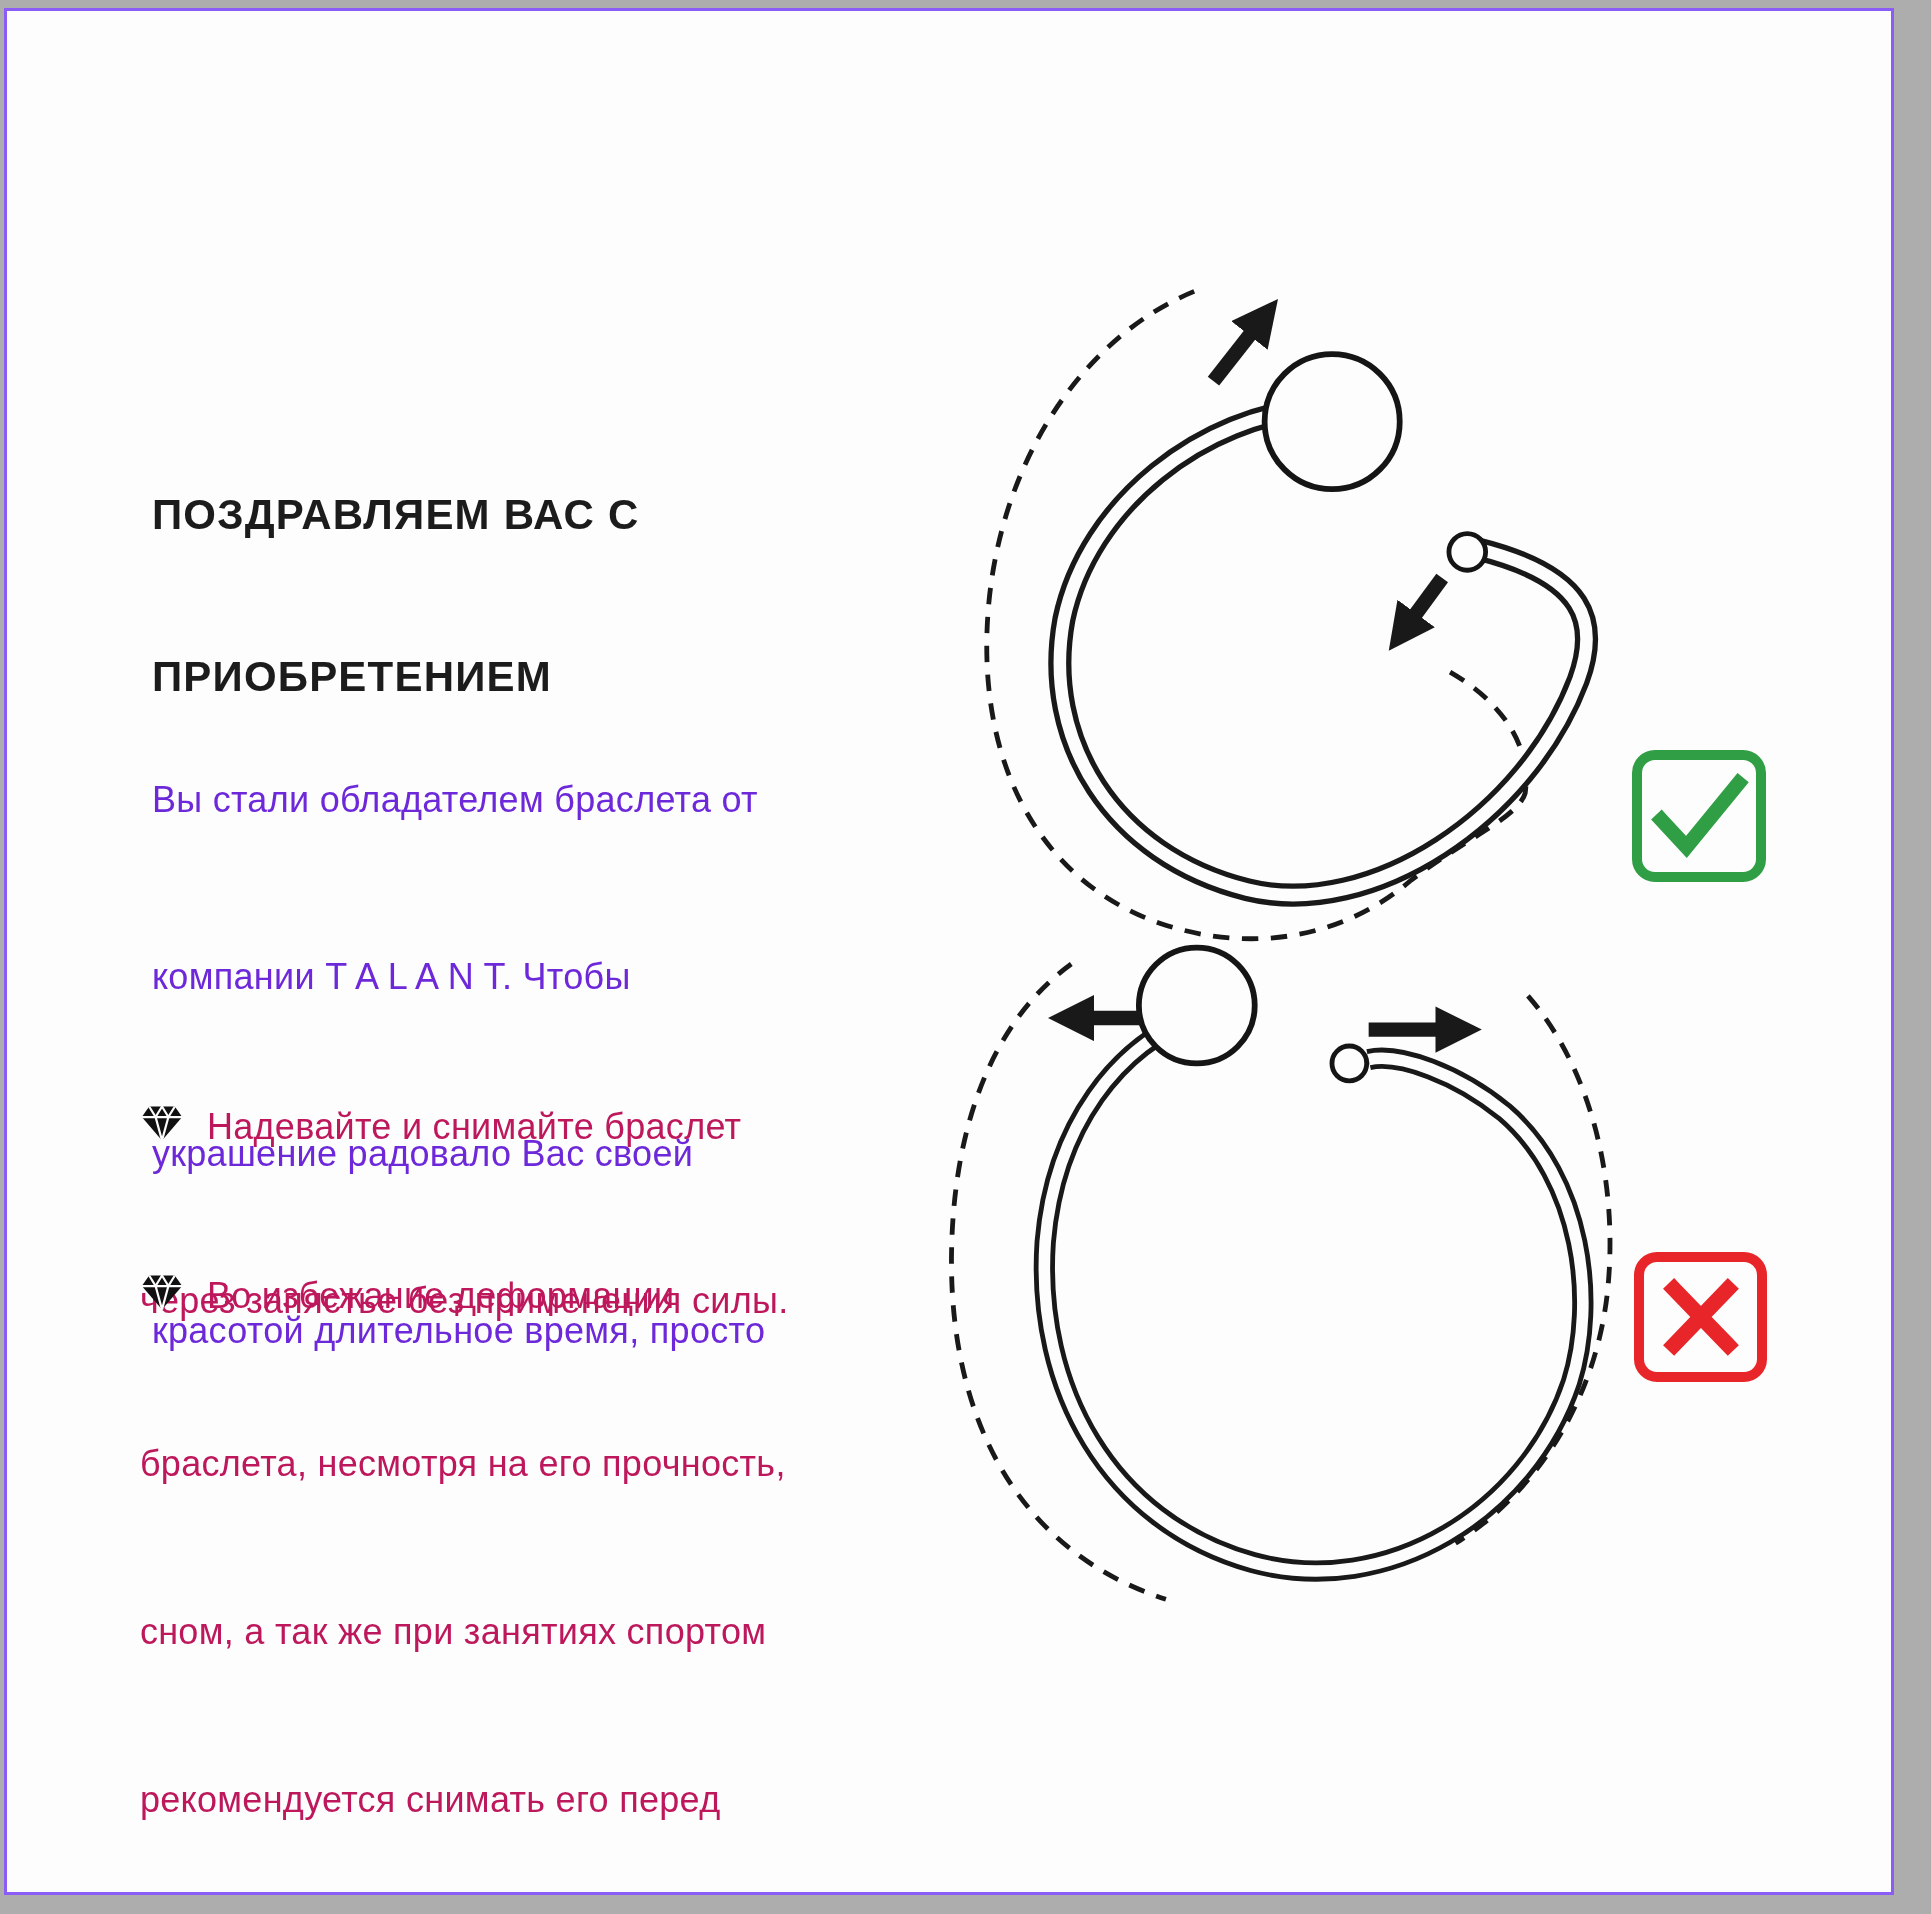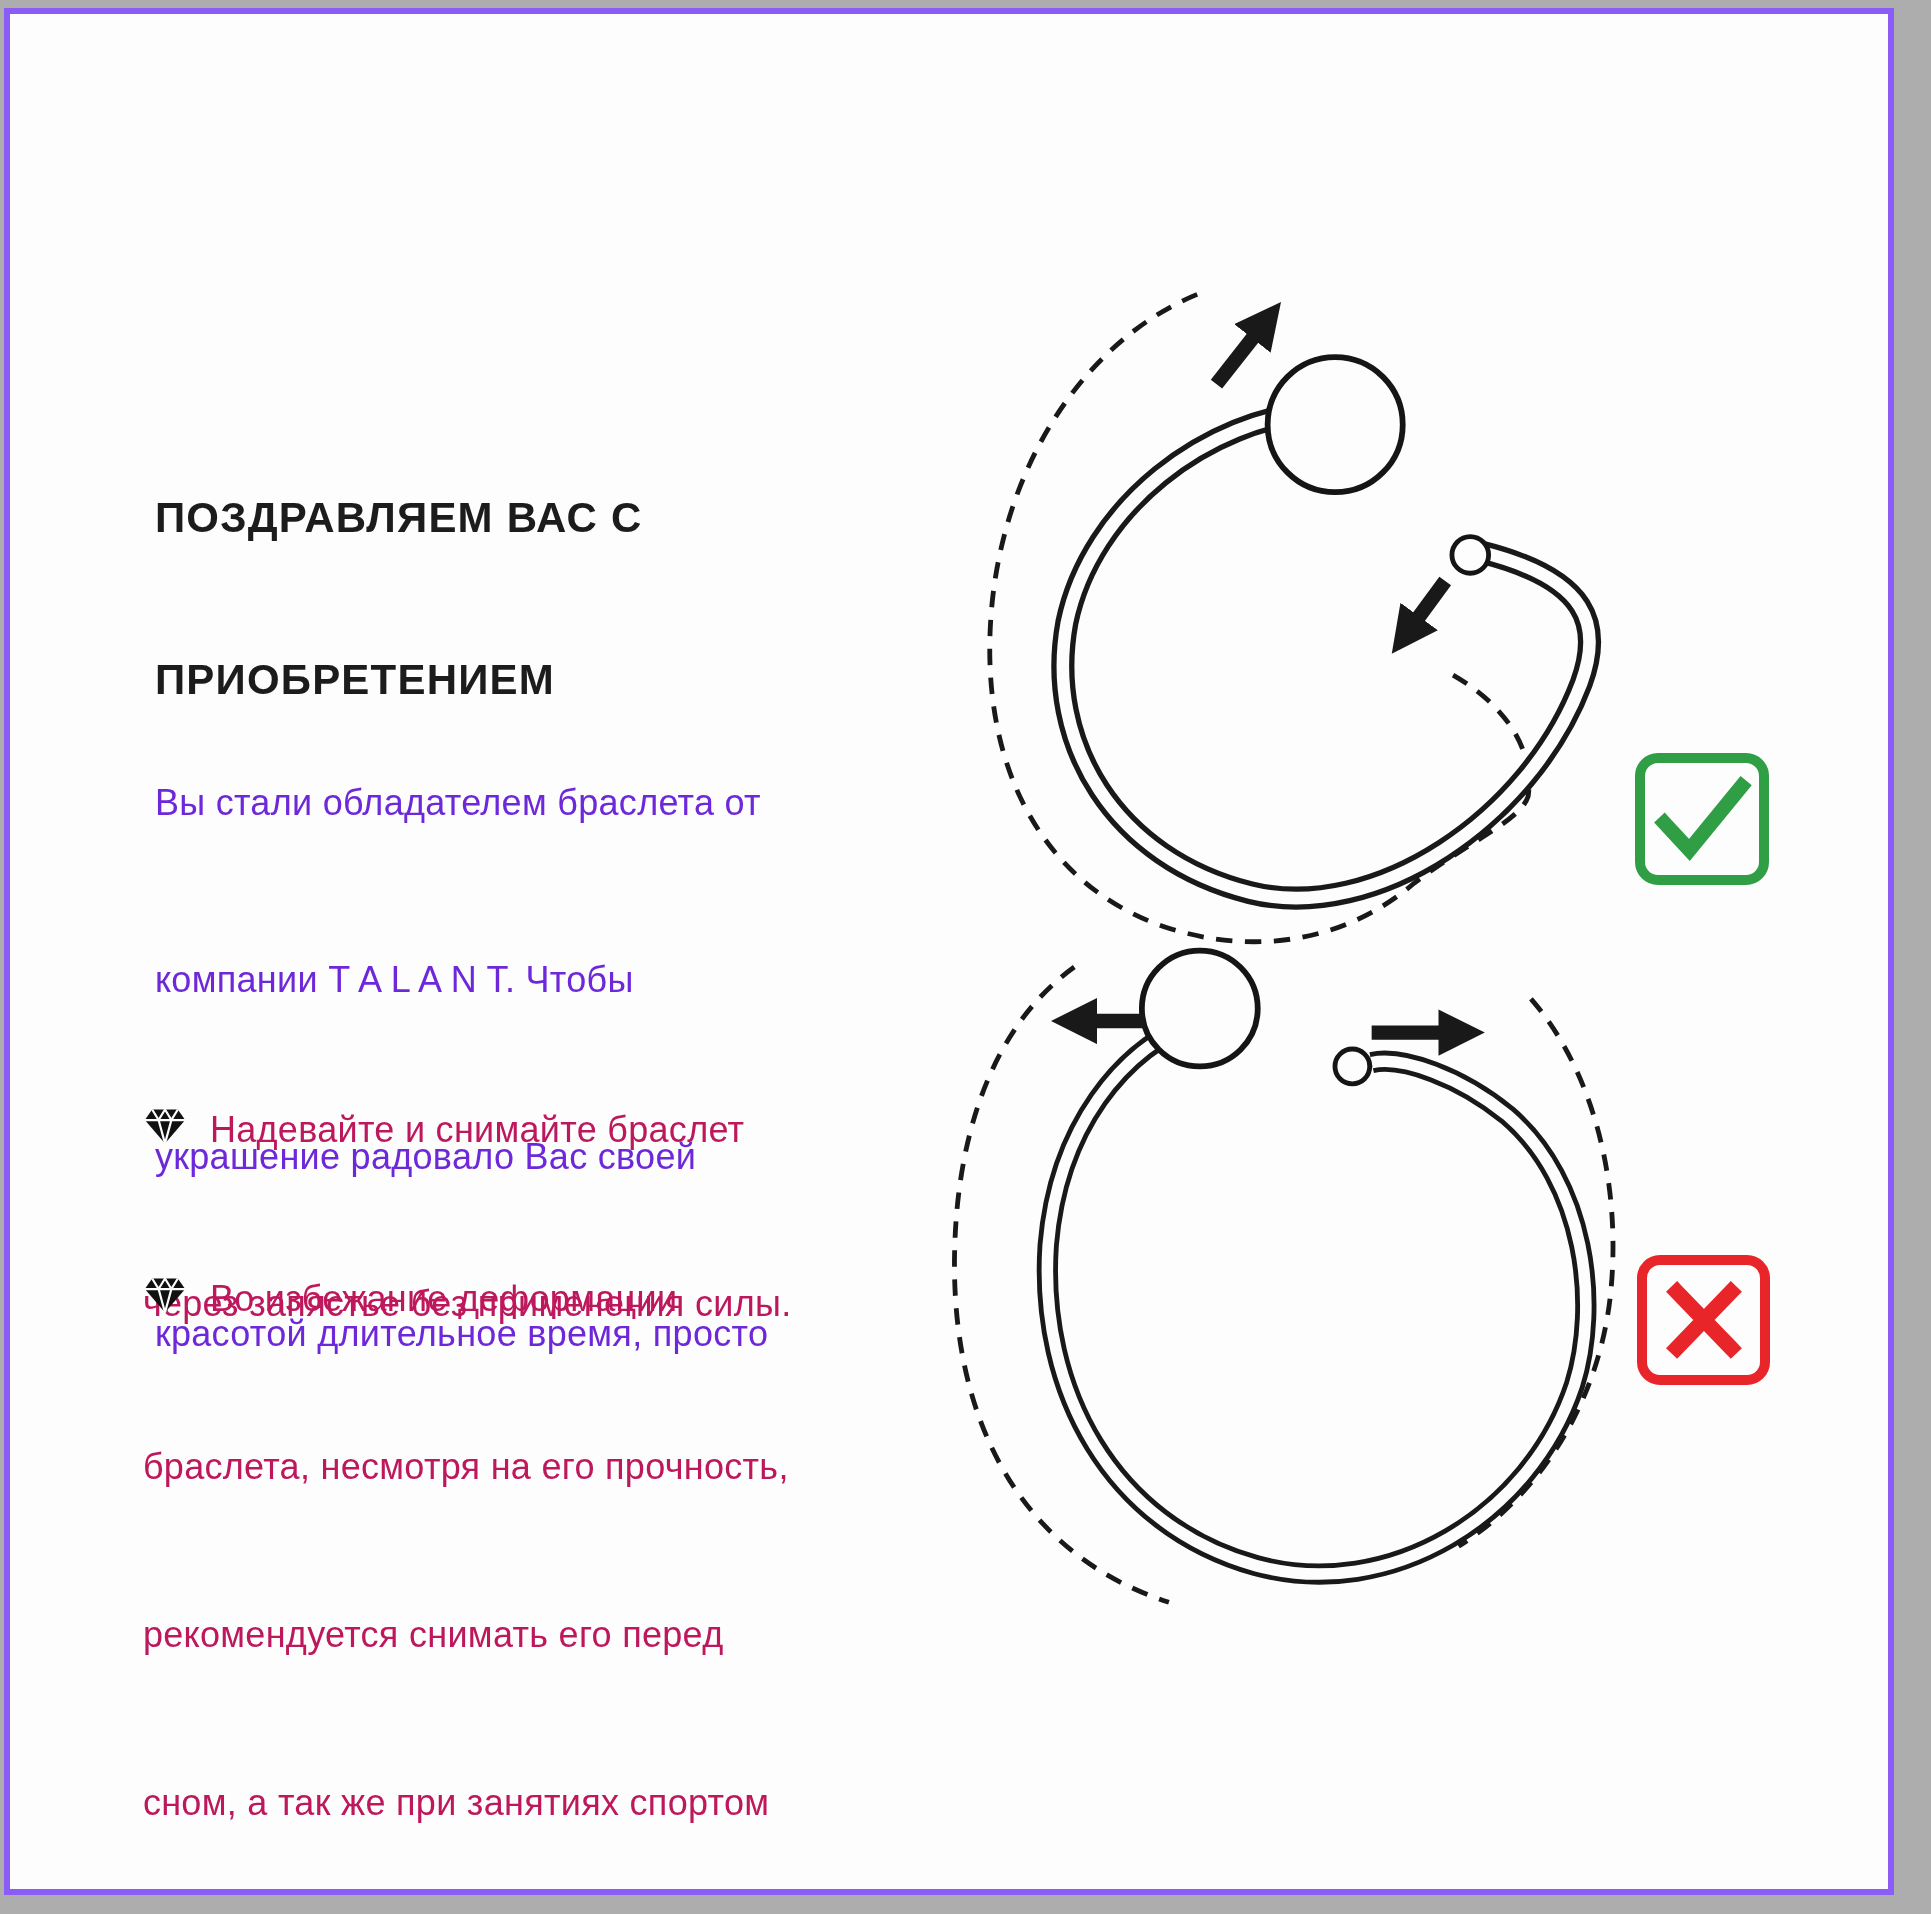--- a/index.html
+++ b/index.html
@@ -1,19 +1,19 @@
 <!DOCTYPE html>
 <html style="--ok: #2f9e44; --no: #e8262a;"><head>
 <meta charset="utf-8">
 <style>
   html,body{margin:0;padding:0;background:#adadad;}
   .stage{position:relative;width:1931px;height:1915px;background:#adadad;overflow:hidden;
          font-family:"Liberation Sans", sans-serif;}
   .paper{position:absolute;left:3.9px;top:7.7px;width:1890px;height:1887px;
-         background:#fdfdfd;border:6px solid #8b5cf6;box-sizing:border-box;}
+         background:#fdfdfd;border:3px solid #8b5cf6;box-sizing:border-box;}
   .heading{position:absolute;left:145px;top:369px;font-size:42px;line-height:54px;
            font-weight:700;letter-spacing:1.2px;color:#1c1c1c;white-space:pre;}
   .intro{position:absolute;left:145px;top:641px;font-size:36px;line-height:59px;
          color:#6d28d9;letter-spacing:0.3px;white-space:pre;}
   .bullet{position:absolute;font-size:36px;color:#be185d;letter-spacing:0.3px;white-space:pre;}
   .bullet-1{left:133px;top:971px;line-height:58px;}
   .bullet-2{left:133px;top:1145px;line-height:56px;}
   .gem{display:inline-block;width:44px;height:44px;vertical-align:-6.8px;margin-right:23px;}
   .fig{position:absolute;}
   .fig-top{left:772px;top:208px;}
@@ -59,22 +59,22 @@
       <div><span class="gem"><svg viewBox="0 0 48 48" width="44" height="44">
               <path d="M10 6 L38 6 L46 17.5 L24 43 L2 17.5 Z" fill="#111"></path>
               <g stroke="#fdfdfd" stroke-width="2.4" fill="none">
                 <path d="M2 17.5 H46"></path>
                 <path d="M10 6 L17 17.5 L24 43"></path>
                 <path d="M38 6 L31 17.5 L24 43"></path>
                 <path d="M17 17.5 L24 6 L31 17.5"></path>
               </g>
             </svg></span><span>Во избежание деформации</span></div>
       <div>браслета, несмотря на его прочность,</div>
+      <div>сном, а так же при занятиях спортом</div>
       <div>рекомендуется снимать его перед</div>
-      <div>сном, а так же при занятиях спортом</div>
       
     </div>
 
     <svg class="fig fig-top" width="840" height="772" viewBox="0 0 870 800">
       <defs>
         <marker id="ahT" viewBox="0 0 10 10" refX="6" refY="5" markerWidth="3.2" markerHeight="3.2" orient="auto" markerUnits="strokeWidth">
           <path d="M0,0 L10,5 L0,10 Z" fill="#191919"></path>
         </marker>
       </defs>
       <path class="ink" d="M430,75 C320,120 235,240 218,390 C200,555 265,685 395,730 C490,762 585,745 655,685 C718,638 765,620 773,595 C781,540 740,492 685,464" stroke-width="5" stroke-dasharray="17 13"></path>

